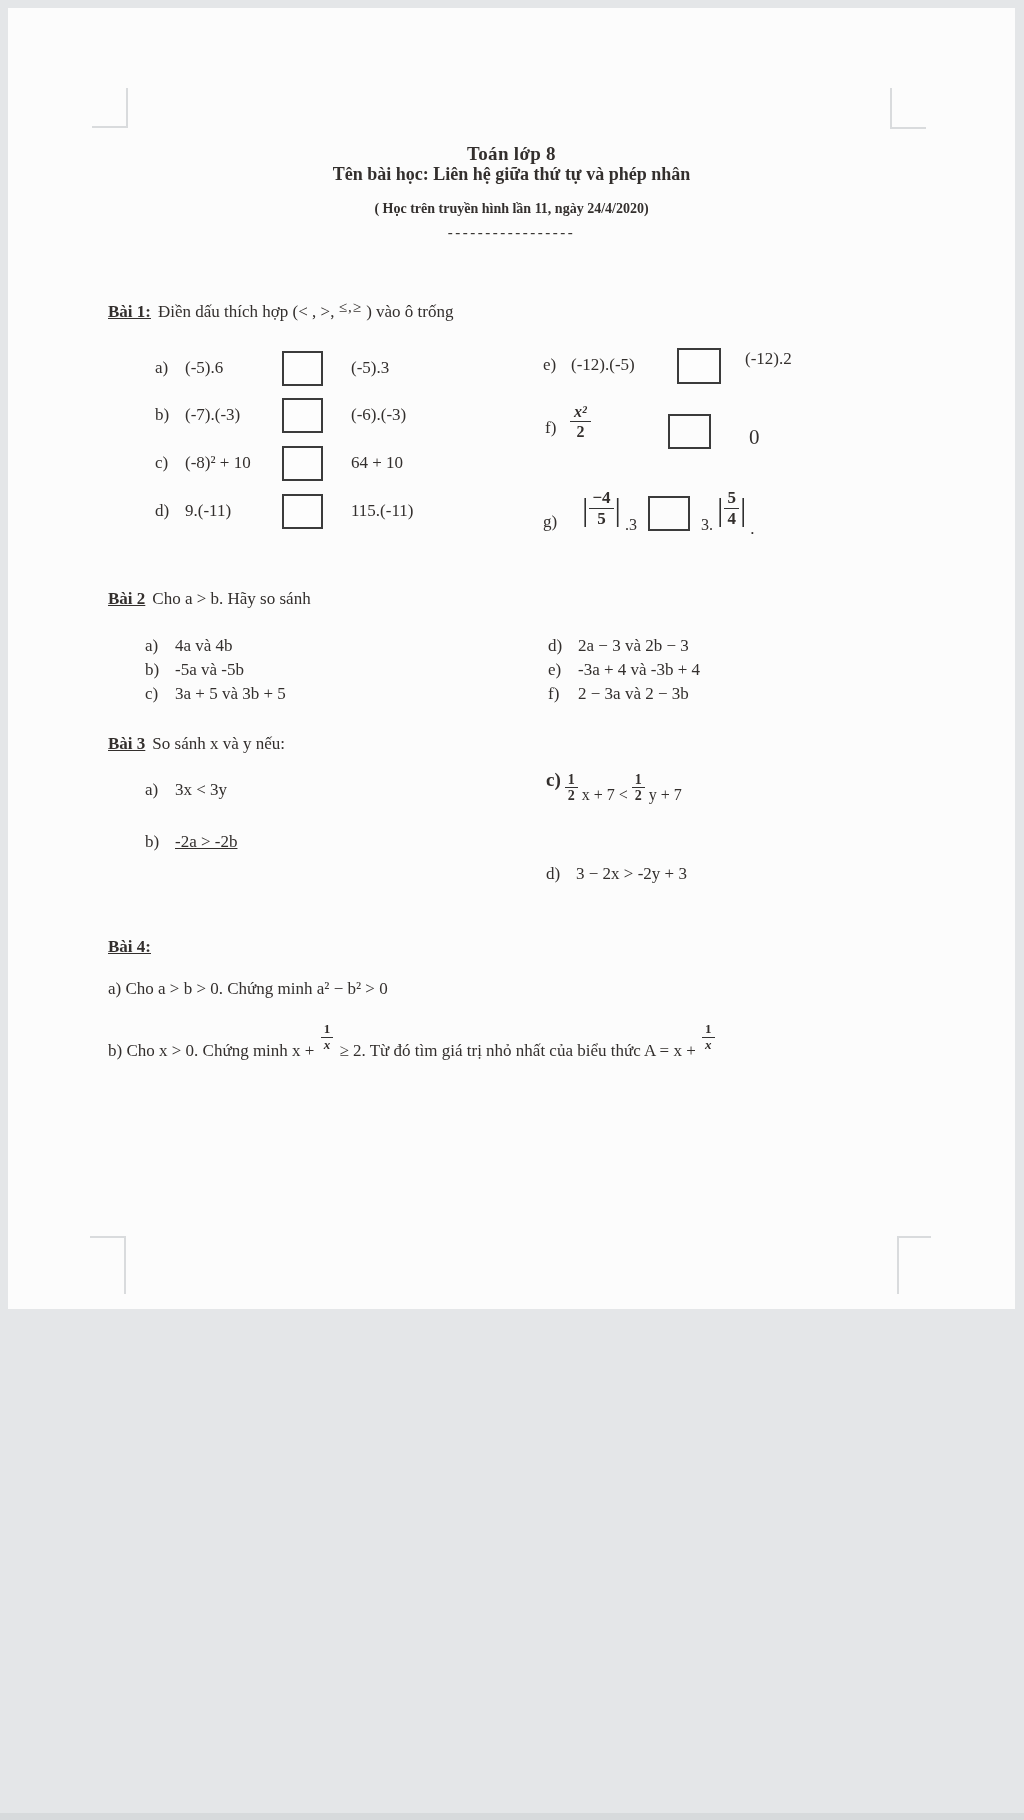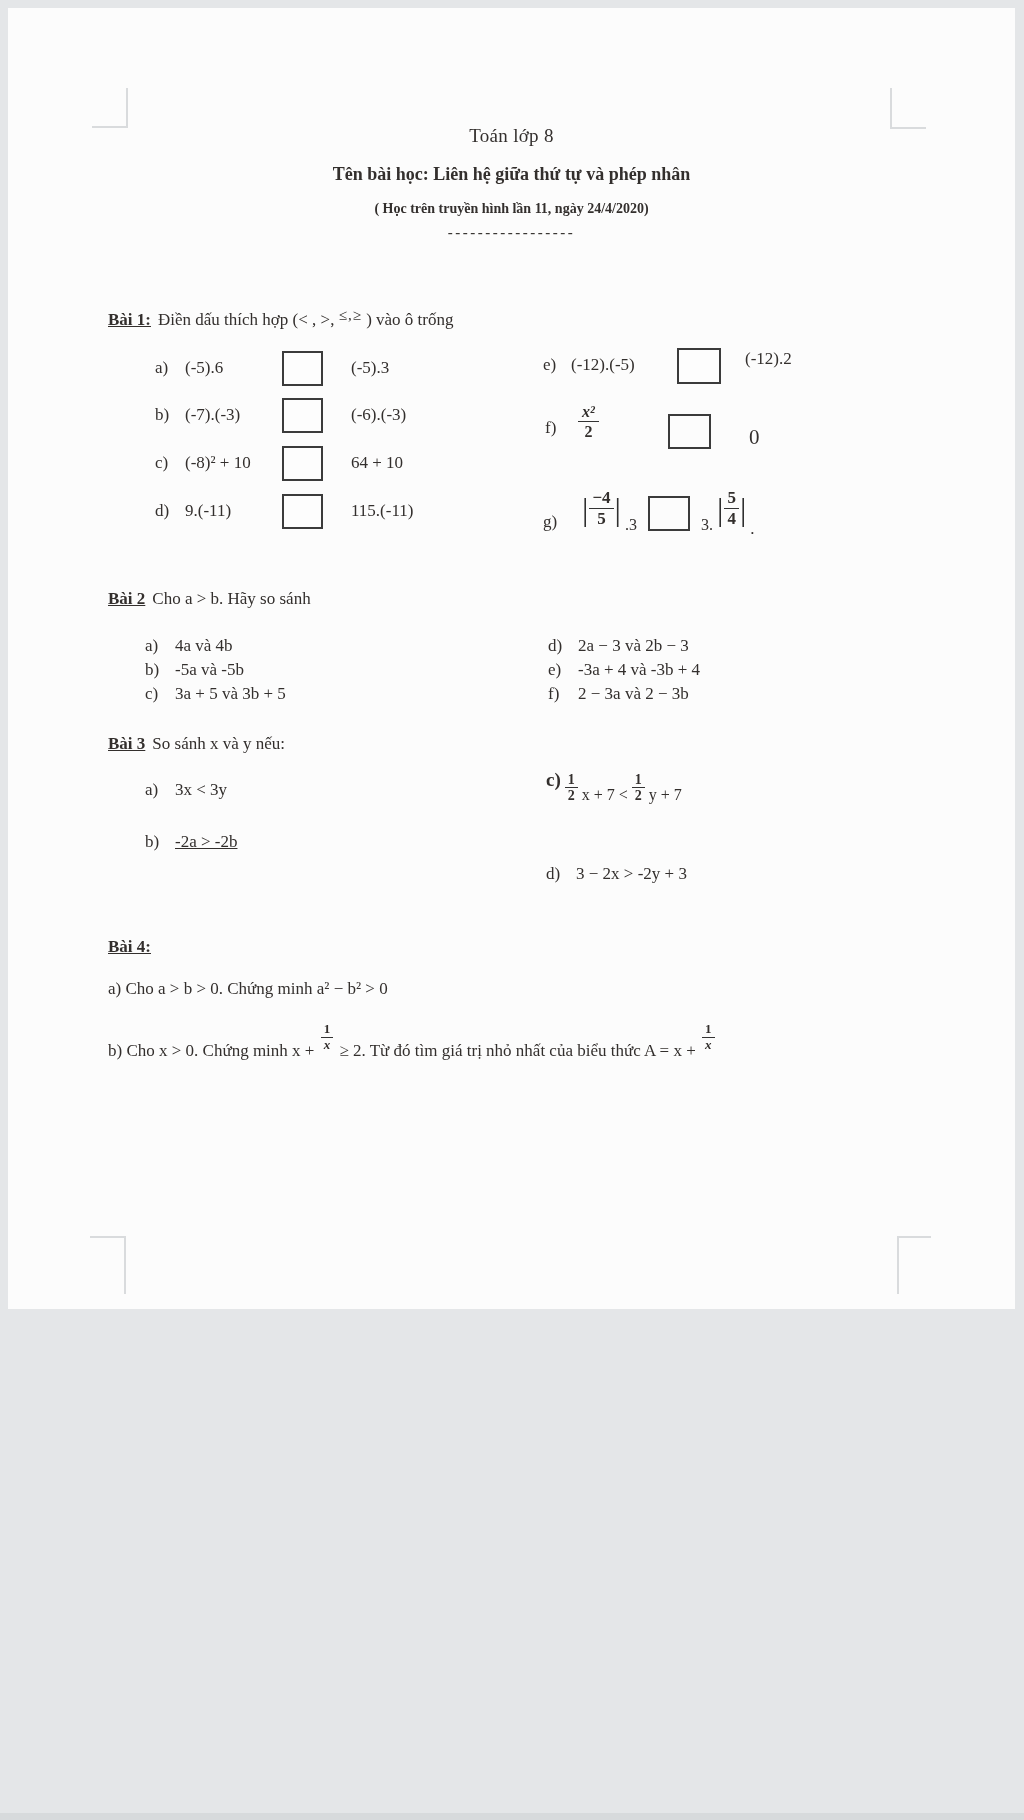--- a/index.html
+++ b/index.html
@@ -15,28 +15,28 @@
     background:#fcfcfc;
   }
   
   .cmark{position:absolute;border:0 solid #d9dbdd;}
   .cmark.tl{left:84px;top:80px;width:34px;height:38px;border-right-width:2px;border-bottom-width:2px;}
   .cmark.tr{left:882px;top:80px;width:34px;height:39px;border-left-width:2px;border-bottom-width:2px;}
   .cmark.bl{left:82px;top:1228px;width:34px;height:56px;border-top-width:2px;border-right-width:2px;}
   .cmark.br{left:889px;top:1228px;width:32px;height:56px;border-top-width:2px;border-left-width:2px;}
 
   .cline{position:absolute;left:0;width:100%;text-align:center;white-space:nowrap;}
-  #title{top:117px;font-size:19px;font-weight:normal;letter-spacing:.3px;text-align:center;}
+  #title{top:135px;font-size:19px;font-weight:bold;letter-spacing:.3px;text-align:center;}
   #subtitle{top:156px;font-size:18px;font-weight:bold;}
   #subtitle2{top:193px;font-size:14px;font-weight:bold;}
   #separator{top:216px;font-weight:bold;font-size:15px;letter-spacing:2.5px;color:#3a3734;}
 
   .exhead{position:absolute;font-size:17px;white-space:nowrap;}
   .exlabel{font-weight:bold;text-decoration:underline;margin-right:7px;}
-  #ex1head{left:100px;top:299px;}
+  #ex1head{left:100px;top:291px;}
   .supsigns{vertical-align:5px;font-size:15px;letter-spacing:1px;}
 
   
   .x1row{position:absolute;height:42px;font-size:17px;white-space:nowrap;}
   #x1a{left:147px;top:343px;}
   #x1b{left:147px;top:390px;}
   #x1c{left:147px;top:438px;}
   #x1d{left:147px;top:486px;}
   .x1row .lab{position:absolute;left:0;top:7px;}
   .x1row .lexpr{position:absolute;left:30px;top:7px;}
@@ -44,21 +44,21 @@
   .x1row .rexpr{position:absolute;left:196px;top:7px;}
 
   #x1e{left:535px;top:338px;}
   #x1e .lab{left:0;top:9px;}
   #x1e .lexpr{left:28px;top:9px;}
   #x1e .box{left:134px;top:2px;width:40px;height:32px;}
   #x1e .rexpr{left:202px;top:3px;}
 
   #x1f{position:absolute;left:537px;top:394px;height:62px;font-size:17px;}
   #x1f .lab{position:absolute;left:0;top:16px;}
-  #x1f .frac{position:absolute;left:33px;top:0;}
+  #x1f .frac{position:absolute;left:25px;top:0;}
   .frac{display:inline-block;text-align:center;font-size:16px;font-weight:bold;font-style:italic;line-height:1.2;}
   .frac .fn{display:block;border-bottom:1.6px solid #333;padding:0 4px;}
   .frac .fd{display:block;font-style:normal;}
   #x1f .box{position:absolute;left:123px;top:12px;width:39px;height:31px;border:2.5px solid #3b3b3b;}
   #x1f .zero{position:absolute;left:204px;top:23px;font-size:21px;}
 
   #x1g{position:absolute;left:535px;top:478px;height:82px;font-size:17px;}
   #x1g .lab{position:absolute;left:0;top:26px;}
   #x1g .grp{position:absolute;left:38px;top:2px;display:flex;align-items:center;}
   .vbar{font-size:32px;font-weight:300;line-height:1;margin:0 1px;color:#2f2f2f;}

